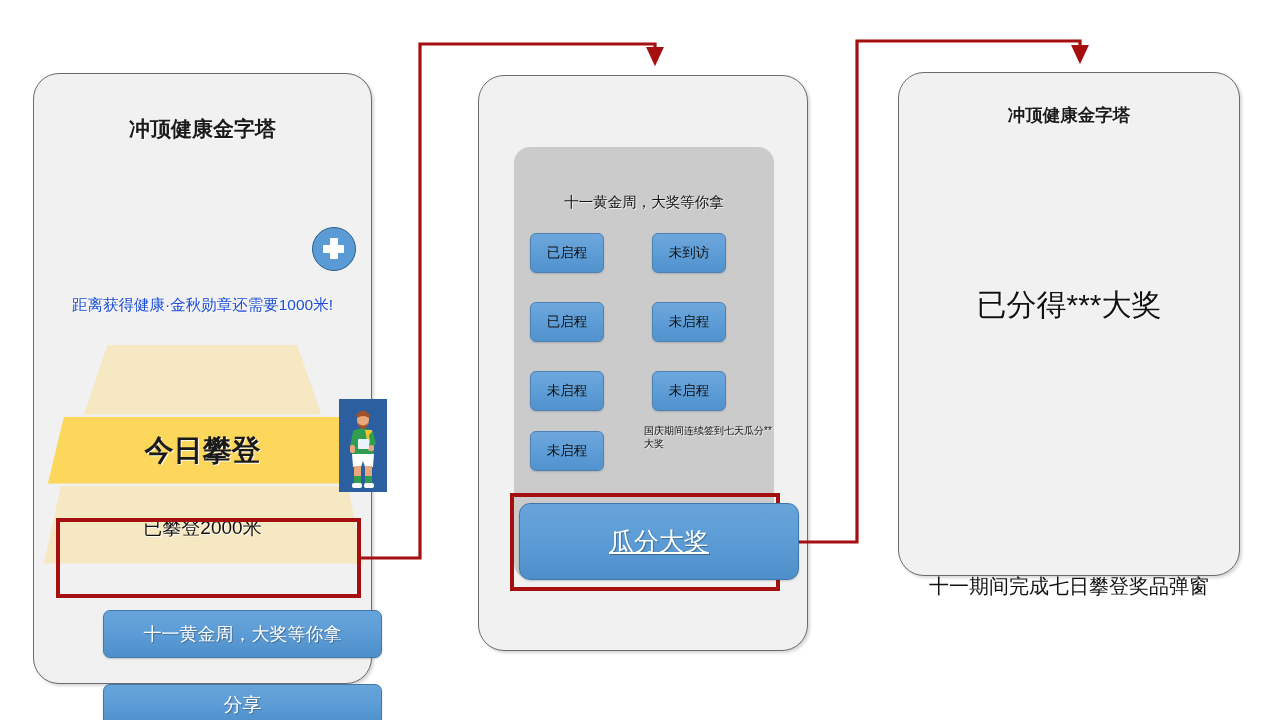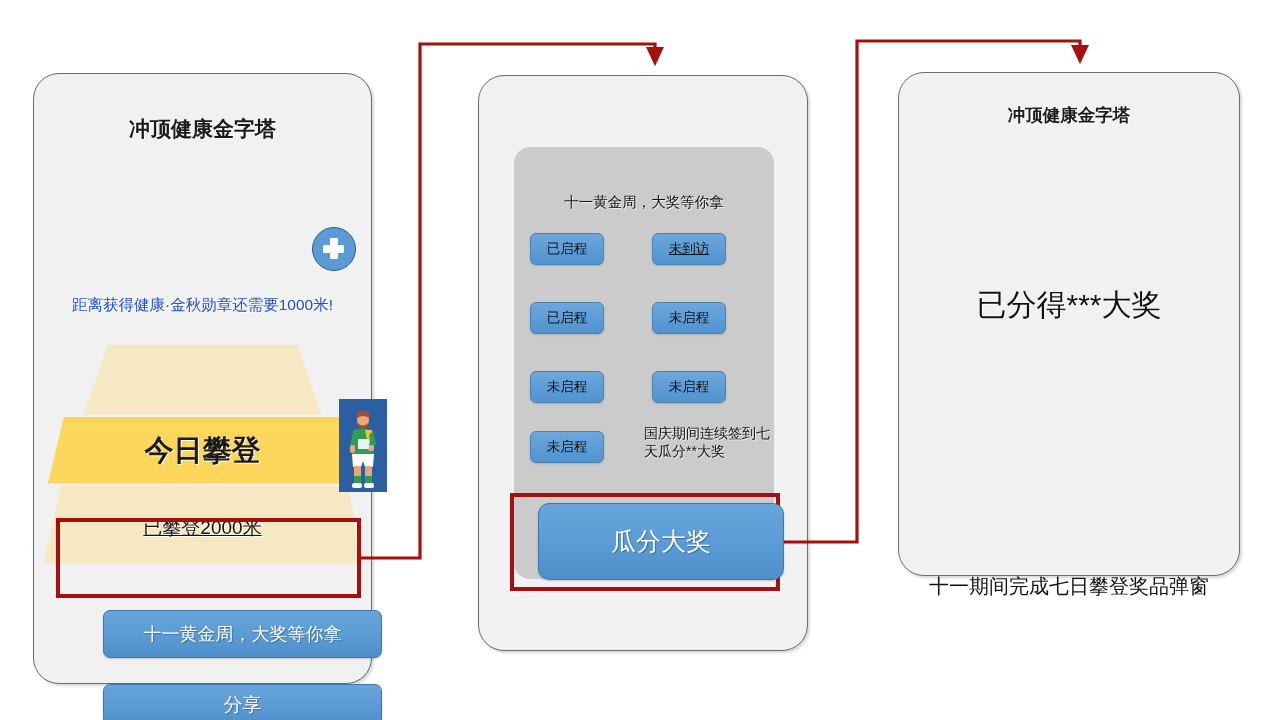--- a/index.html
+++ b/index.html
@@ -96,21 +96,20 @@
     font-size: 29px;
     font-weight: bold;
     color: #1a1a1a;
     text-shadow: 1px 1px 0 rgba(255,255,255,0.9);
   }
   #tier-bottom .tier-label {
     top: 29px;
     font-size: 19px;
     color: #111;
     text-shadow: 1px 1px 0 rgba(255,255,255,0.9);
-    text-decoration: underline;
   }
 
   .climber {
     position: absolute;
     left: 305px;
     top: 325px;
     width: 48px;
     height: 93px;
     background: #2b5fa0;
     z-index: 4;
@@ -165,53 +164,54 @@
     top: 46px;
     text-align: center;
     font-size: 14.5px;
     color: #111;
     text-shadow: 1px 1px 0 rgba(255,255,255,0.7);
   }
 
   .chip {
     position: absolute;
     width: 74px;
-    height: 32px;
+    height: 40px;
     background: linear-gradient(180deg, #6ea7dc 0%, #5b9bd5 60%, #5293cd 100%);
     border: 1px solid #4a82b5;
     border-radius: 6px;
     box-sizing: border-box;
     display: flex;
     align-items: center;
     justify-content: center;
     font-size: 13.5px;
     color: #111111;
     box-shadow: 0 1px 2px rgba(0,0,0,0.16);
   }
 
   .chip-note {
     position: absolute;
     left: 130px;
     top: 278px;
     width: 135px;
-    font-size: 14px;
+    font-size: 10px;
     line-height: 1.25;
     color: #111;
     text-shadow: 1px 1px 0 rgba(255,255,255,0.65);
   }
 
   #grand-prize-btn {
     position: absolute;
-    left: 538px;
+    left: 519px;
     top: 503px;
-    width: 246px;
+    width: 280px;
     height: 77px;
     font-size: 25px;
     border-radius: 11px;
     z-index: 7;
+    text-decoration: underline;
   }
 
   
   #panel-three { left: 898px; top: 72px; width: 342px; height: 504px; }
   #panel-three .panel-title { top: 30px; font-size: 17.5px; }
 
   .prize-text {
     position: absolute;
     left: 0; right: 0;
     top: 212px;
@@ -312,21 +312,21 @@
 <div class="hl-box" id="hl-promo"></div>
 
 <div class="panel" id="panel-two">
 
   <div class="panel-title">冲顶健康金字塔</div>
 
   <div class="inner-card">
     <div class="inner-headline">十一黄金周，大奖等你拿</div>
 
     <div class="chip" style="left:16px;  top:86px;">已启程</div>
-    <div class="chip" style="left:138px; top:86px;text-decoration:underline;">未到访</div>
+    <div class="chip" style="left:138px; top:86px;">未到访</div>
     <div class="chip" style="left:16px;  top:155px;">已启程</div>
     <div class="chip" style="left:138px; top:155px;">未启程</div>
     <div class="chip" style="left:16px;  top:224px;">未启程</div>
     <div class="chip" style="left:138px; top:224px;">未启程</div>
     <div class="chip" style="left:16px;  top:284px;">未启程</div>
 
     <div class="chip-note">国庆期间连续签到七天瓜分**大奖</div>
   </div>
 </div>
 

